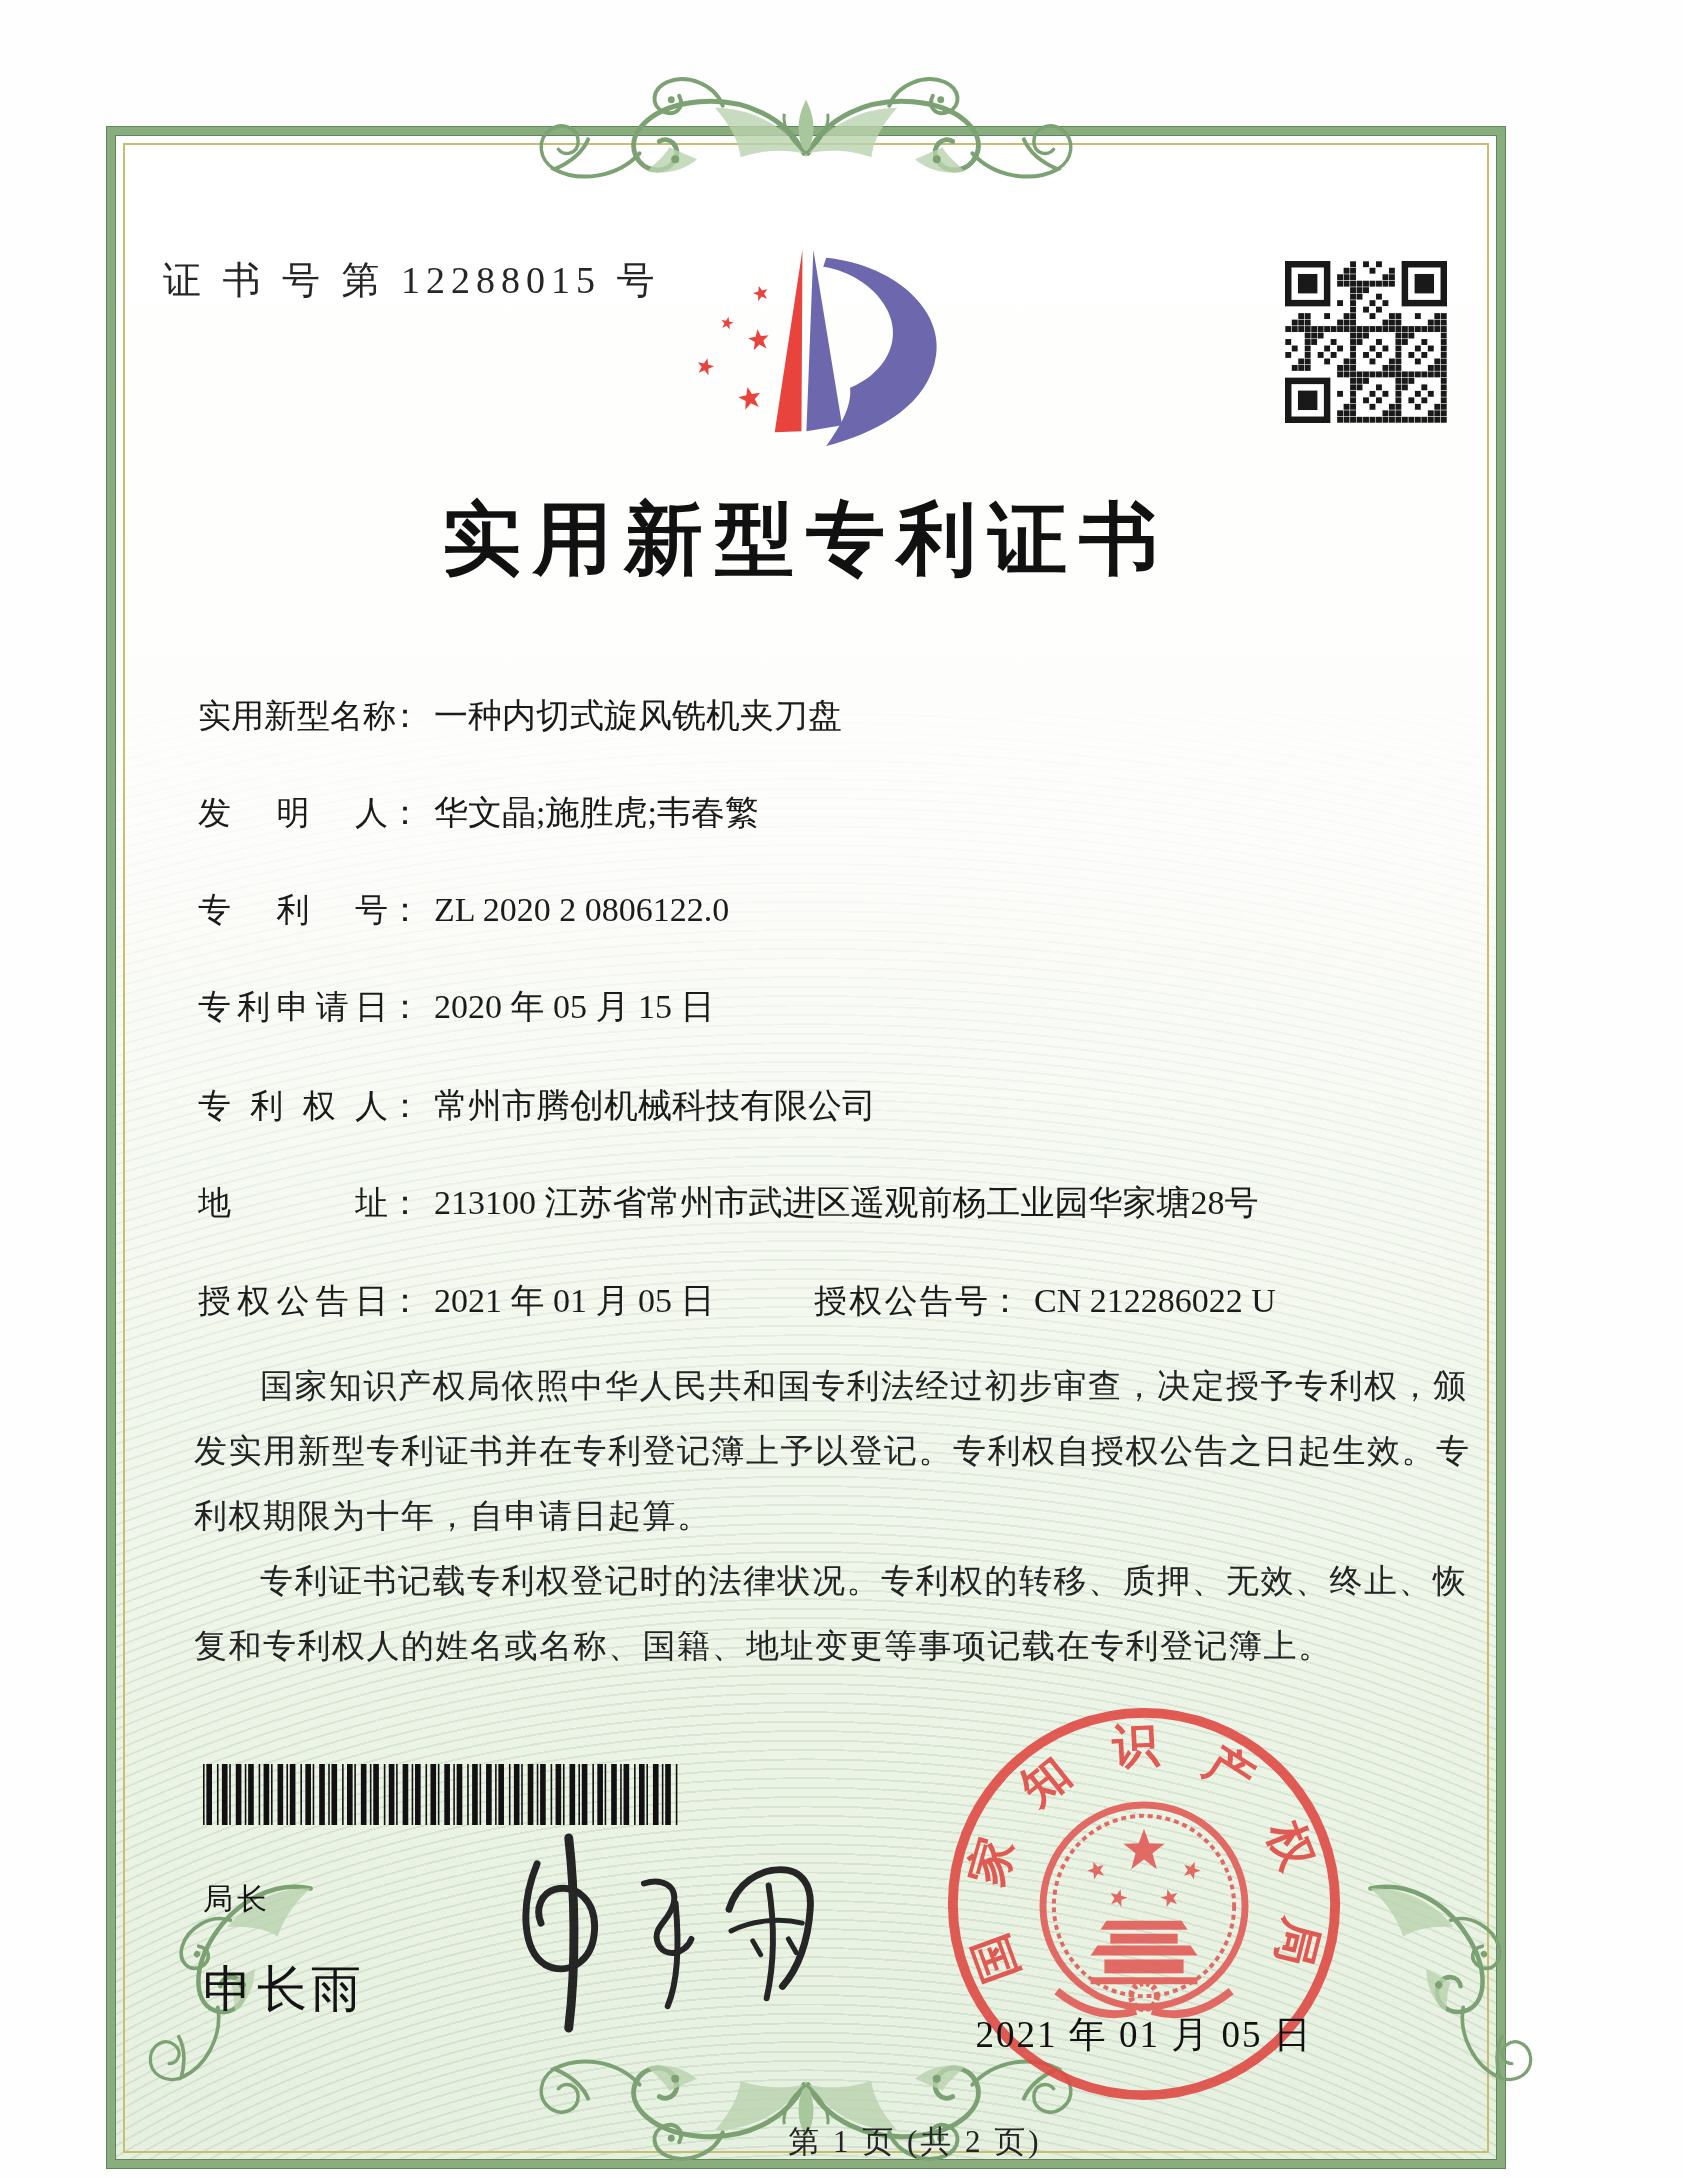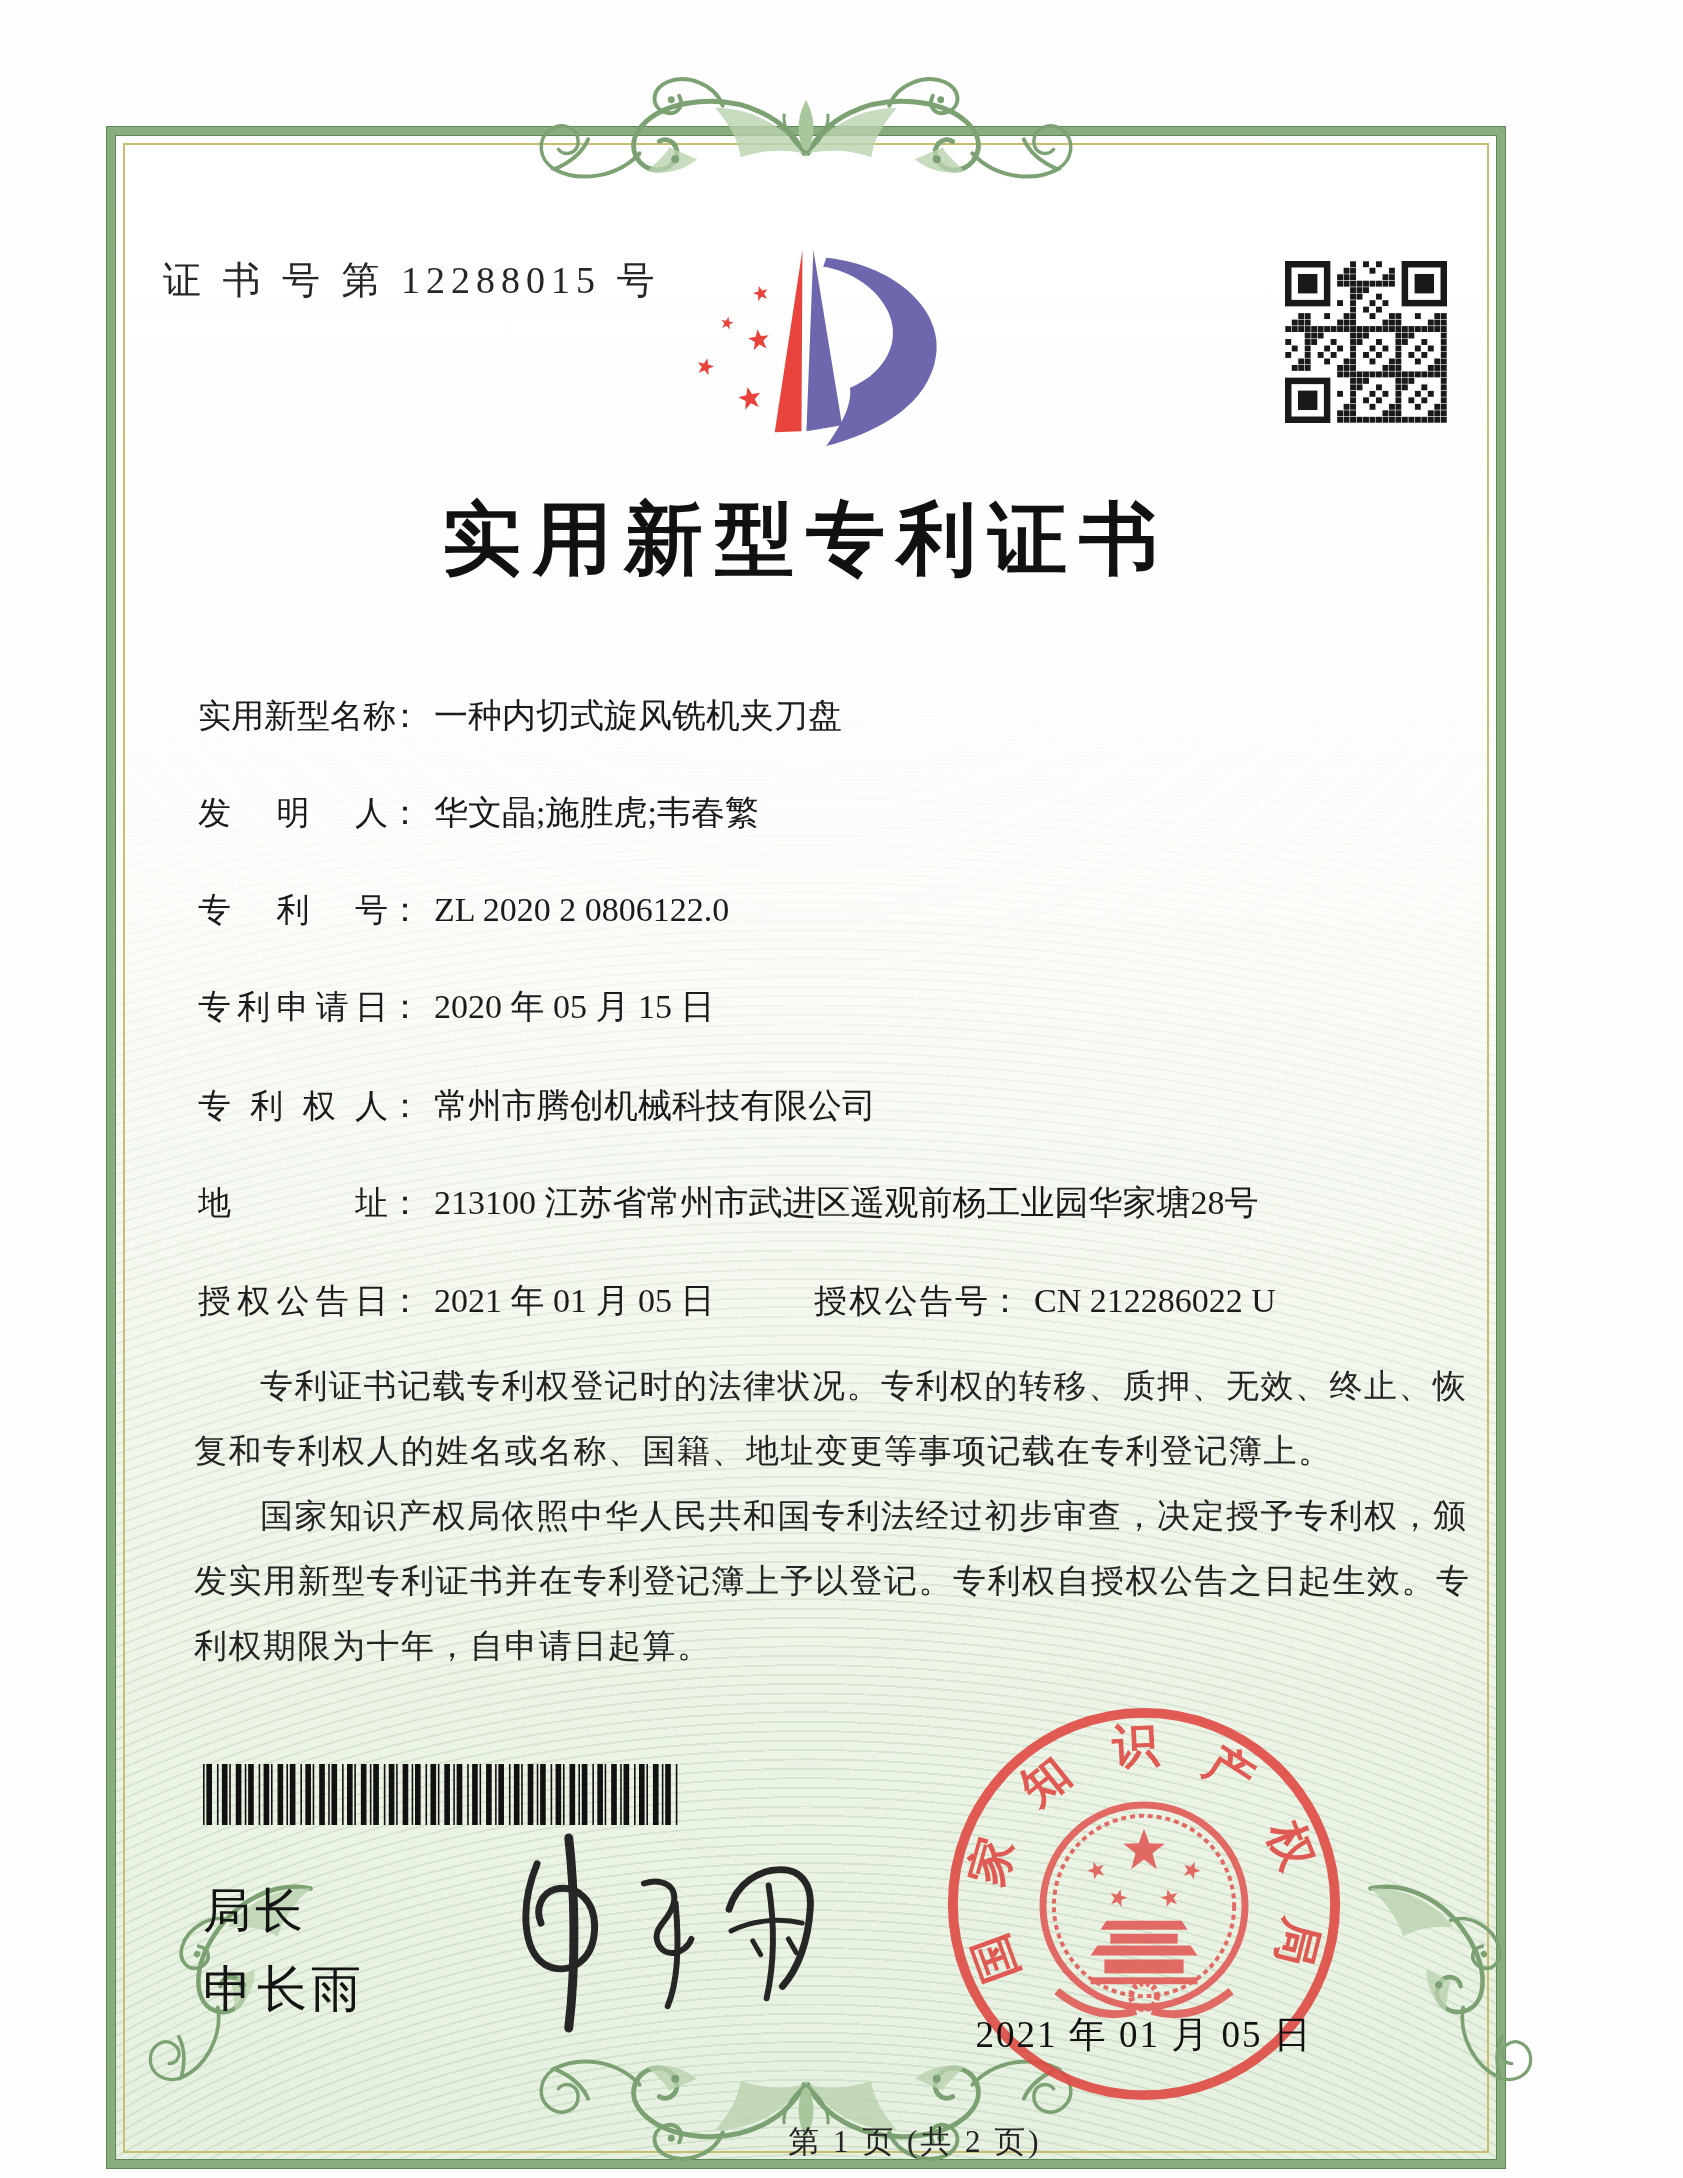--- a/index.html
+++ b/index.html
@@ -37,21 +37,21 @@
   .fv{display:inline-block;padding-left:12px;}
   .pair2{position:absolute;left:616px;top:0;white-space:nowrap;}
   .pair2 .fl{width:174px;}
 
   
   .bodytext{position:absolute;left:194px;top:1354px;width:1305px;z-index:4;}
   .bodytext p{margin:0;font-size:33px;line-height:65px;letter-spacing:1.5px;text-indent:2em;color:#242424;}
 
   
   .barcode{position:absolute;left:203px;top:1764px;width:482px;height:61px;z-index:4;}
-  .officer-title{position:absolute;left:203px;top:1879px;font-size:48px;z-index:5;
+  .officer-title{position:absolute;left:203px;top:1879px;font-size:30px;z-index:5;
                  font-family:Liberation Serif, serif;color:#141414;letter-spacing:4px;}
   .officer-name{position:absolute;left:203px;top:1956px;font-size:50px;z-index:5;
                  font-family:"Liberation Sans", sans-serif;color:#141414;letter-spacing:4px;}
   .signature{position:absolute;left:450px;top:1812px;width:376px;height:238px;z-index:5;}
   .seal{position:absolute;left:936px;top:1696px;width:416px;height:416px;z-index:4;opacity:.9;}
   .seal-date{position:absolute;left:936px;top:2010px;width:416px;text-align:center;font-size:37px;
              color:#111;z-index:6;letter-spacing:2px;white-space:nowrap;}
   .footer{position:absolute;left:107px;top:2121px;width:1616px;text-align:center;font-size:31px;
           letter-spacing:3px;color:#242424;z-index:4;}
 </style>
@@ -384,22 +384,22 @@
     <span class="fl">地址</span><span class="fcolon">：</span><span class="fv">213100 江苏省常州市武进区遥观前杨工业园华家塘28号</span>
   </div>
   <div class="frow" style="top:1278px">
     <span class="fl">授权公告日</span><span class="fcolon">：</span><span class="fv">2021 年 01 月 05 日</span>
     <span class="pair2">
       <span class="fl">授权公告号</span><span class="fcolon">：</span><span class="fv">CN 212286022 U</span>
     </span>
   </div>
 
   <div class="bodytext">
+    <p>国家知识产权局依照中华人民共和国专利法经过初步审查，决定授予专利权，颁发实用新型专利证书并在专利登记簿上予以登记。专利权自授权公告之日起生效。专利权期限为十年，自申请日起算。</p>
     <p>专利证书记载专利权登记时的法律状况。专利权的转移、质押、无效、终止、恢复和专利权人的姓名或名称、国籍、地址变更等事项记载在专利登记簿上。</p>
-    <p>国家知识产权局依照中华人民共和国专利法经过初步审查，决定授予专利权，颁发实用新型专利证书并在专利登记簿上予以登记。专利权自授权公告之日起生效。专利权期限为十年，自申请日起算。</p>
   </div>
 
   <svg class="barcode" viewBox="0 0 487 62" preserveAspectRatio="none">
     <g id="barcode-bars" fill="#111">
         <rect x="0.0" y="0" width="1.6" height="62"></rect>
         <rect x="3.4" y="0" width="5.7" height="62"></rect>
         <rect x="14.1" y="0" width="1.6" height="62"></rect>
         <rect x="19.1" y="0" width="5.7" height="62"></rect>
         <rect x="26.5" y="0" width="1.6" height="62"></rect>
         <rect x="33.1" y="0" width="5.7" height="62"></rect>

